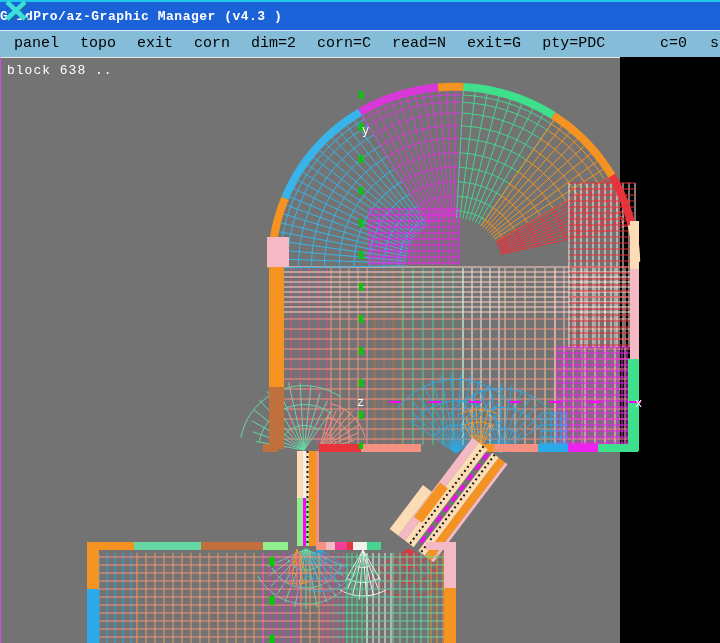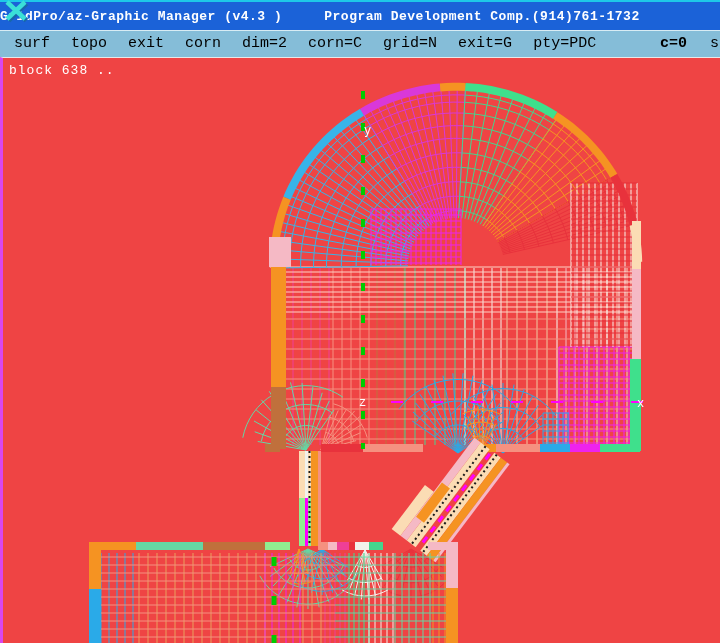--- a/index.html
+++ b/index.html
@@ -5,43 +5,42 @@
   html,body{margin:0;padding:0;background:#000;}
   body{width:720px;height:643px;overflow:hidden;font-family:"Liberation Mono",monospace;}
   .titlebar{box-sizing:border-box;height:30px;border-top:2px solid #1ec8e8;background:#1b62d8;
     display:flex;align-items:center;color:#fff;font-weight:bold;font-size:13px;white-space:nowrap;overflow:hidden;}
   .titlebar .icon{width:26px;height:24px;margin:0 6px 0 4px;flex:0 0 auto;}
   .titlebar .t1{margin-right:42px;letter-spacing:0.5px;}
   .titlebar .t2{letter-spacing:0.5px;}
   .menubar{box-sizing:border-box;position:relative;height:27px;background:#85bdd8;border-top:1px solid #d8ecf4;
     font-size:15px;color:#000;line-height:26px;padding-left:14px;white-space:nowrap;overflow:hidden;}
   .menubar .mi{margin-right:21px;cursor:pointer;}
-  .menubar .mi:nth-child(10){position:absolute;left:660px;margin:0;font-weight:bold;}
+  .menubar .mi:nth-child(10){position:absolute;left:660px;margin:0;}
   .menubar .mi:nth-child(11){position:absolute;left:710px;margin:0;}
-  .canvas{box-sizing:border-box;position:relative;width:720px;height:586px;background:#ef4444;
-    border-top:1px solid #e8e8e8;border-left:3px solid #d946ef;}
+  .canvas{box-sizing:border-box;position:relative;width:620px;height:586px;background:#737373;
+    border-top:1px solid #e8e8e8;border-left:1px solid #d946ef;}
   .status{position:absolute;left:6px;top:5px;color:#fff;font-size:13px;letter-spacing:1px;z-index:3;}
   svg{position:absolute;left:0;top:0;}
   svg text{font-family:"Liberation Mono",monospace;font-size:12px;fill:#fff;}
 </style>
 </head>
 <body>
 
 <div class="titlebar">
   <svg class="icon" viewBox="0 0 26 24">
     <line x1="4.5" y1="3.5" x2="22.5" y2="20.5" stroke="#1868a8" stroke-width="5"></line>
     <line x1="22.5" y1="3.5" x2="4.5" y2="20.5" stroke="#1868a8" stroke-width="5"></line>
     <line x1="3" y1="2" x2="21" y2="19" stroke="#3ae0d8" stroke-width="4.5"></line>
     <line x1="21" y1="2" x2="3" y2="19" stroke="#3ae0d8" stroke-width="4.5"></line>
   </svg>
   <span class="t1">GridPro/az-Graphic Manager (v4.3 )</span>
-  <span class="t2">Program Development Comp.(914)761-1732</span>
 </div>
 
-<div class="menubar"><span class="mi">surf</span><span class="mi">topo</span><span class="mi">exit</span><span class="mi">corn</span><span class="mi">dim=2</span><span class="mi">corn=C</span><span class="mi">grid=N</span><span class="mi">exit=G</span><span class="mi">pty=PDC</span><span class="mi">c=0</span><span class="mi">s</span></div>
+<div class="menubar"><span class="mi">panel</span><span class="mi">topo</span><span class="mi">exit</span><span class="mi">corn</span><span class="mi">dim=2</span><span class="mi">corn=C</span><span class="mi">read=N</span><span class="mi">exit=G</span><span class="mi">pty=PDC</span><span class="mi">c=0</span><span class="mi">s</span></div>
 
 <div class="canvas">
   <div class="status">block 638 ..</div>
   <svg id="scene" width="718" height="585" viewBox="0 0 718 585">
     <g id="gen">
         <line x1="272" y1="210" x2="272" y2="387" stroke="#ef3f96" stroke-width="1"></line>
         <line x1="281" y1="210" x2="281" y2="387" stroke="#ef3f96" stroke-width="1"></line>
         <line x1="290" y1="210" x2="290" y2="387" stroke="#ef3f96" stroke-width="1"></line>
         <line x1="299" y1="210" x2="299" y2="387" stroke="#ef3f96" stroke-width="1"></line>
         <line x1="308" y1="210" x2="308" y2="387" stroke="#ef3f96" stroke-width="1"></line>

